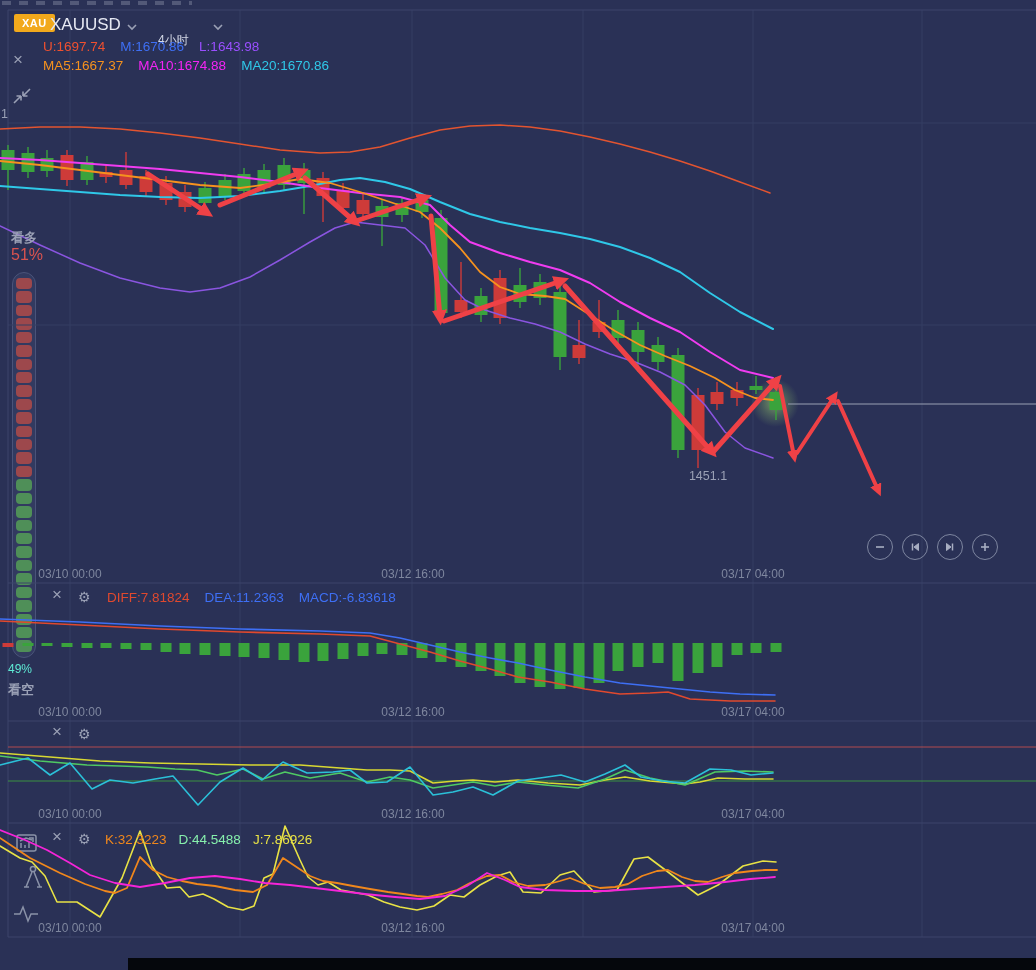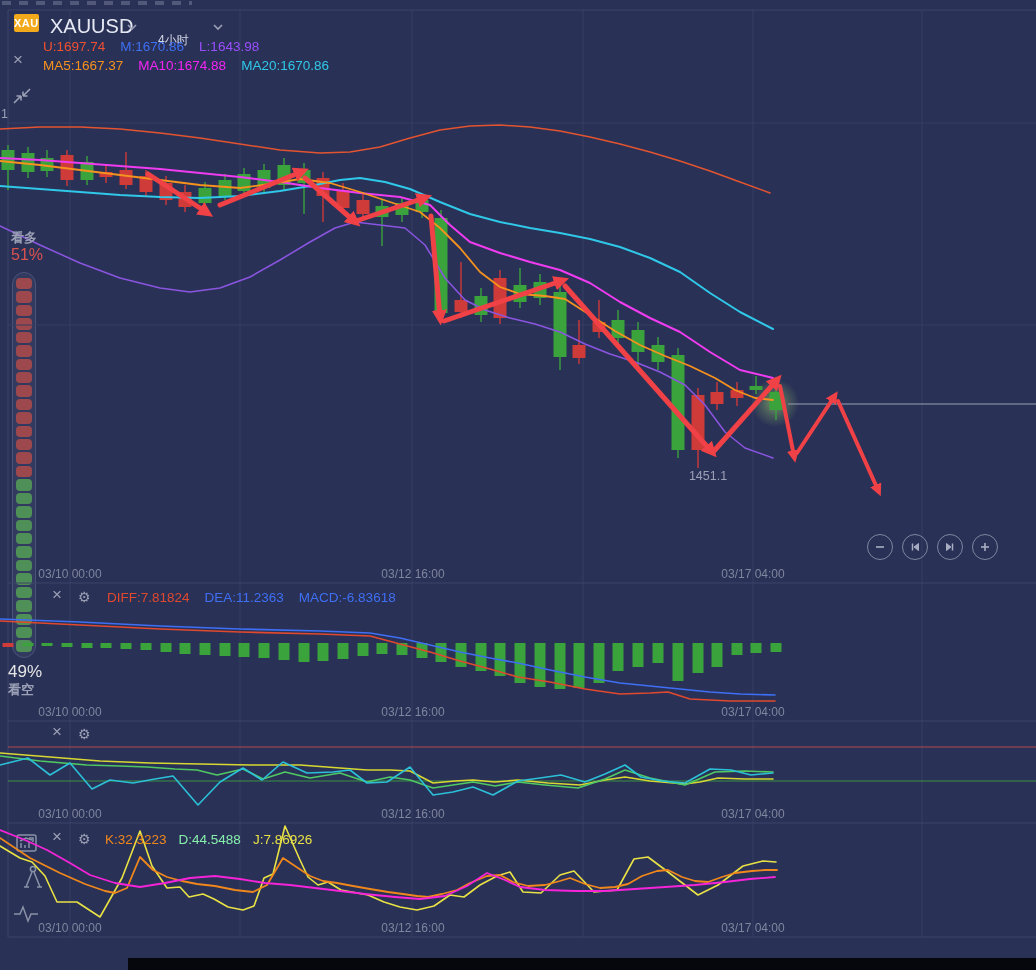--- a/index.html
+++ b/index.html
@@ -5,35 +5,35 @@
   html,body{margin:0;padding:0;background:#1c2238;}
   #stage{position:relative;width:1036px;height:970px;background:#2A3156;overflow:hidden;
          font-family:"Liberation Sans",sans-serif;}
   .abs{position:absolute;}
   .under{z-index:1;}
   #chart-svg{position:absolute;left:0;top:0;z-index:2;}
   .ov{position:absolute;z-index:3;white-space:nowrap;}
   .topstrip{left:2px;top:1px;width:190px;height:4px;opacity:.5;
     background:repeating-linear-gradient(90deg,#7b819a 0 9px,transparent 9px 17px);}
   .badge{left:14px;top:14px;background:#F2A91C;color:#fff;font-size:11px;font-weight:bold;
-         padding:3px 0;border-radius:2px;letter-spacing:.5px;}
-  .sym{left:50px;top:15px;font-size:20px;color:#E6E9F3;font-weight:500;}
+         padding:3px 8px;border-radius:2px;letter-spacing:.5px;}
+  .sym{left:50px;top:15px;font-size:17px;color:#E6E9F3;font-weight:500;}
   .intv{left:158px;top:32px;font-size:12px;color:#D2D7E5;}
   .chev{stroke:#9AA0B5;stroke-width:1.6;fill:none;}
   .row-flex{display:flex;gap:15px;font-size:13.5px;font-weight:500;}
   .c-u{color:#F0502F}.c-m{color:#3E6FF4}.c-l{color:#9A4FFF}
   .c-ma5{color:#F6921E}.c-ma10{color:#F524F5}.c-ma20{color:#2FC8E8}
   .c-diff{color:#E0492E}.c-dea{color:#3E6FF4}
   .c-rsi6{color:#2BC0D8}.c-rsi14{color:#4FC963}.c-rsi24{color:#D8D832}
   .c-k{color:#F0871C}.c-d{color:#86efac}.c-j{color:#E8E245}
   .xicon{color:#9AA0B5;font-size:17px;line-height:14px;cursor:pointer;}
   .gear{color:#9AA0B5;font-size:14px;font-family:"DejaVu Sans",sans-serif;cursor:pointer;}
   .time{font-size:12px;color:#7E869E;transform:translateX(-50%);}
   .pctr{color:#D9534F;font-size:16px;}
-  .pctg{color:#e5e5e5;font-size:17px;}
+  .pctg{color:#5eead4;font-size:12px;}
   .sent{font-size:13px;color:#9AA0B5;font-weight:bold;}
   #gauge{left:12px;top:272px;width:24px;height:386px;border:1px solid #4A5379;border-radius:12px;
          background:rgba(80,90,130,.22);display:flex;flex-direction:column;gap:2px;
          padding:5px 3px;box-sizing:border-box;}
   .seg{flex:1;border-radius:4px;}
   .seg-r{background:#9D484C;}
   .seg-g{background:#4F8F58;}
   .pricelabel{font-size:12.5px;color:#9AA0B5;}
   .navbtn{width:26px;height:26px;border:1px solid #7E86A0;border-radius:50%;box-sizing:border-box;
           display:flex;align-items:center;justify-content:center;cursor:pointer;background:transparent;}

